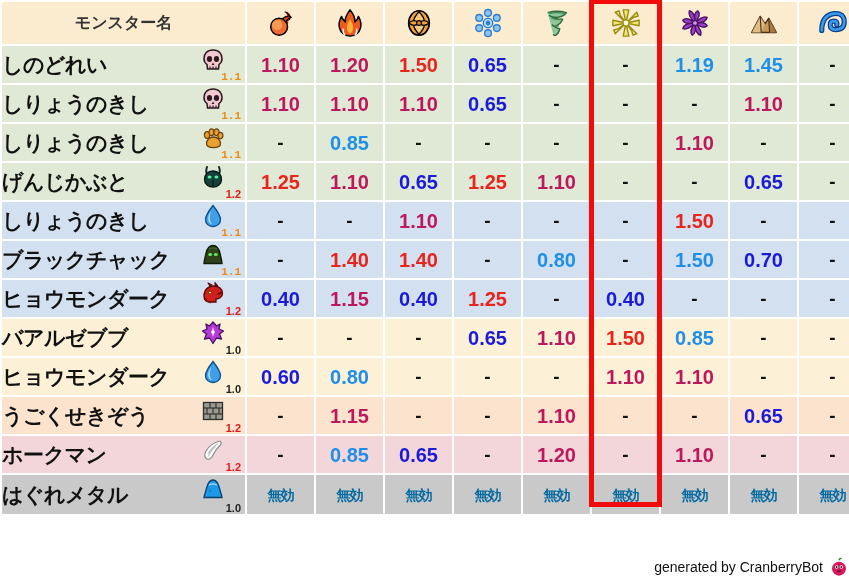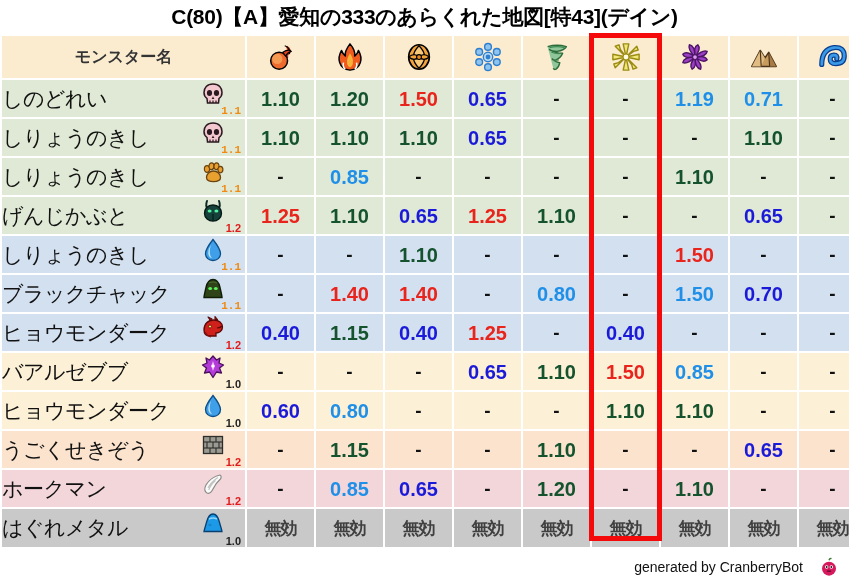--- a/index.html
+++ b/index.html
@@ -68,21 +68,21 @@
   .elem-ico svg { display: block; width: 30px; height: 30px; }
 
   
   td.name-cell {
     height: 36px;
     position: relative;
     padding-left: 10px;
   }
   .mname {
     font-size: 21px;
-    font-weight: normal;
+    font-weight: bold;
     color: #111111;
     letter-spacing: -0.5px;
     white-space: nowrap;
     line-height: 36px;
     display: block;
     padding-right: 52px;
   }
   .mono-ico {
     position: absolute;
     right: 20px;
@@ -104,63 +104,62 @@
 
   
   td.val-cell {
     height: 36px;
     text-align: center;
     font-size: 20px;
     font-weight: bold;
     line-height: 36px;
   }
   .v-red   { color: #e8241c; margin-top: 6px; }
-  .v-orng  { color: #14532d; }
+  .v-orng  { color: #be185d; }
   .v-blue  { color: #1a1ad8; }
   .v-lblue { color: #1f8fe8; }
   .v-dash  { color: #111111; font-size: 19px; }
-  .v-muko  { color: #404040; font-size: 17px; letter-spacing: -1px; font-family: Liberation Serif, serif; }
+  .v-muko  { color: #0369a1; font-size: 14px; letter-spacing: -1px; font-family: Liberation Serif, serif; }
 
   
   .bg-green td  { background: #dfe9d5; }
   .bg-blue  td  { background: #d3e0f0; }
   .bg-cream td  { background: #fcf1d6; }
   .bg-peach td  { background: #fbe3ce; }
   .bg-pink  td  { background: #f3d6da; }
   .bg-gray  td  { background: #c9c9c9; }
 
   
   #hilite {
     position: absolute;
     border: 5px solid #f40a0a;
     pointer-events: none;
     z-index: 5;
   }
 
   
   #footer {
     position: absolute;
-    right: 10px;
+    right: 0;
     bottom: 6px;
     display: flex;
     align-items: center;
-    gap: 16px;
+    gap: 6px;
     font-size: 14px;
     color: #111111;
     font-weight: normal;
   }
   #footer .berry { width: 20px; height: 20px; }
   #footer .berry svg { display: block; width: 20px; height: 20px; }
 </style>
 </head>
 <body>
 
 <div id="page">
 
-  <div id="title">C(80)【A】愛知の333のあらくれた地図[特43](デイン)</div>
 
   <div id="table-wrap">
     <table class="grid">
       <colgroup>
         <col class="c-name">
         <col class="c-elem">
           <col class="c-elem">
           <col class="c-elem">
         <col class="c-elem">
           <col class="c-elem">
@@ -257,21 +256,21 @@
               </span>
               <span class="mult orange">1.1</span>
             </td>
             <td class="val-cell"><span class="v-orng">1.10</span></td>
             <td class="val-cell"><span class="v-orng">1.20</span></td>
             <td class="val-cell"><span class="v-red">1.50</span></td>
             <td class="val-cell"><span class="v-blue">0.65</span></td>
             <td class="val-cell"><span class="v-dash">-</span></td>
             <td class="val-cell"><span class="v-dash">-</span></td>
             <td class="val-cell"><span class="v-lblue">1.19</span></td>
-            <td class="val-cell"><span class="v-lblue">0.71</span></td>
+            <td class="val-cell"><span class="v-lblue">1.45</span></td>
             <td class="val-cell"><span class="v-dash">-</span></td>
           </tr>
           <tr class="bg-green">
             <td class="name-cell">
               <span class="mname">しりょうのきし</span>
               <span class="mono-ico">
                 <svg viewBox="0 0 24 24">
                   <path d="M12 2 C6 2 3 6 3 10.5 C3 13.5 4.5 15.5 6 16.5 L6.5 21 L17.5 21 L18 16.5 C19.5 15.5 21 13.5 21 10.5 C21 6 18 2 12 2 Z" fill="#f4c8cf" stroke="#2a1a20" stroke-width="1.5"></path>
                   <ellipse cx="8.5" cy="11" rx="2.6" ry="3" fill="#2a1a20"></ellipse>
                   <ellipse cx="15.5" cy="11" rx="2.6" ry="3" fill="#2a1a20"></ellipse>

